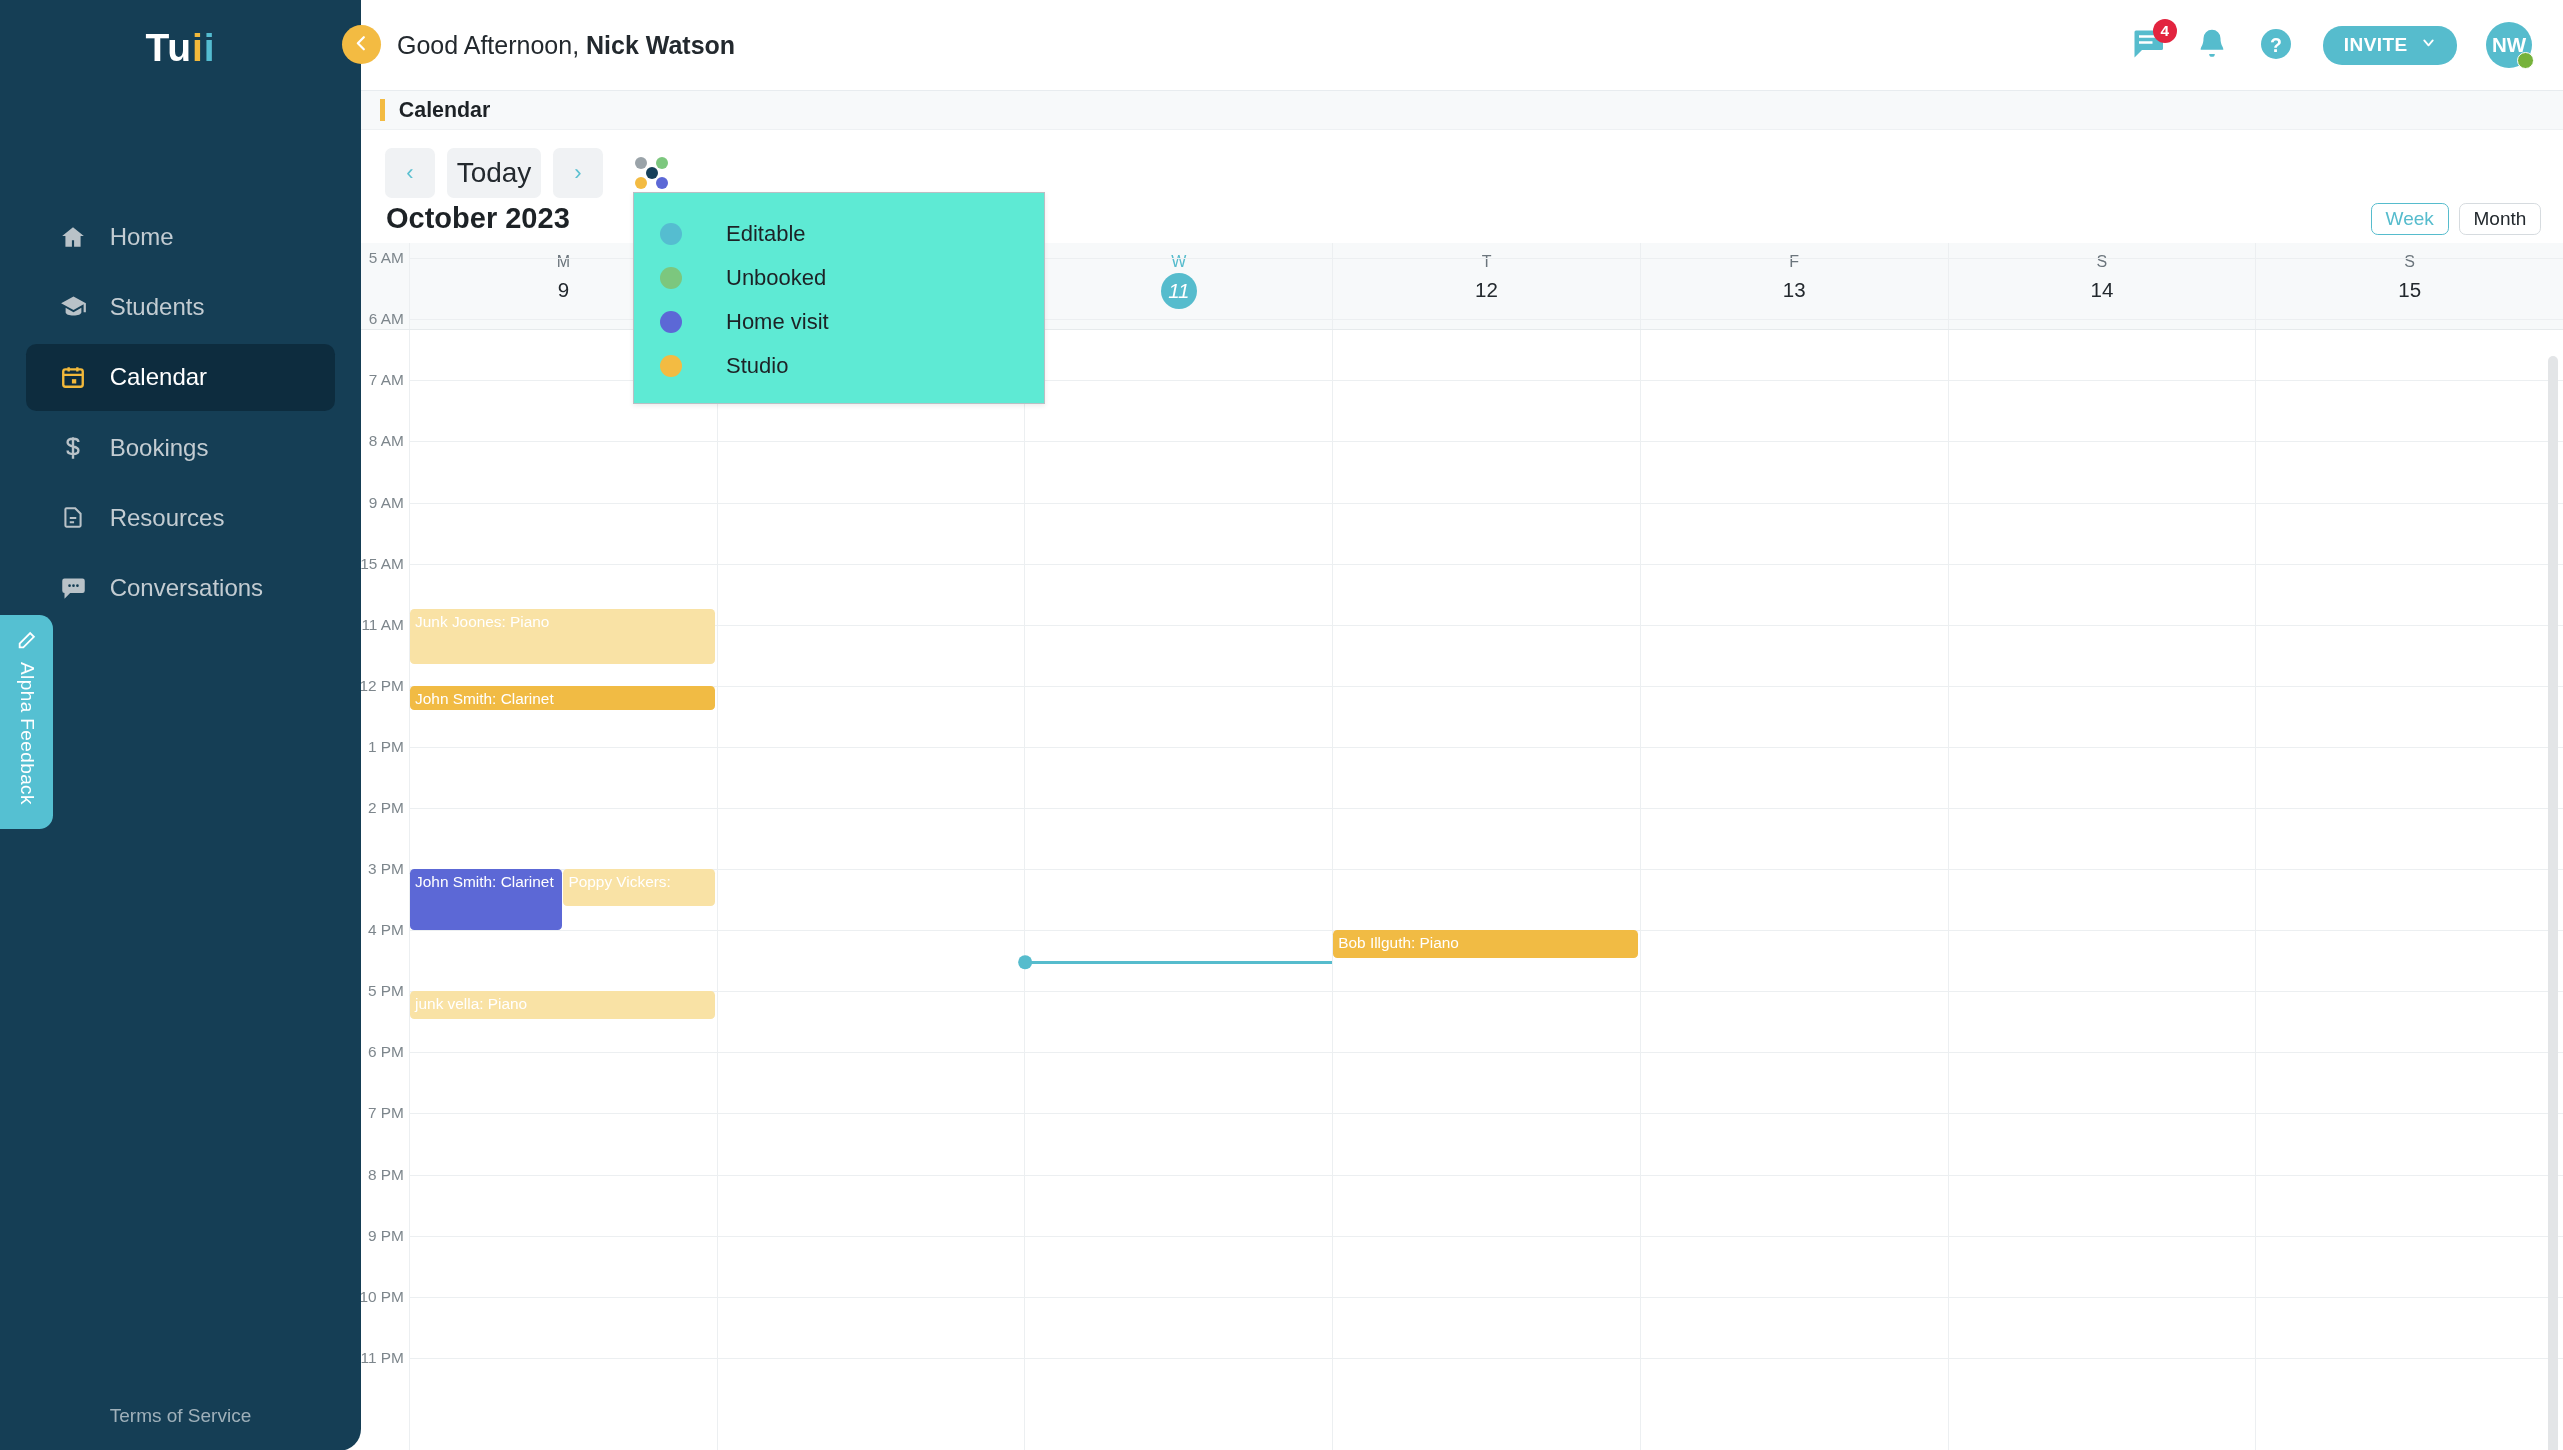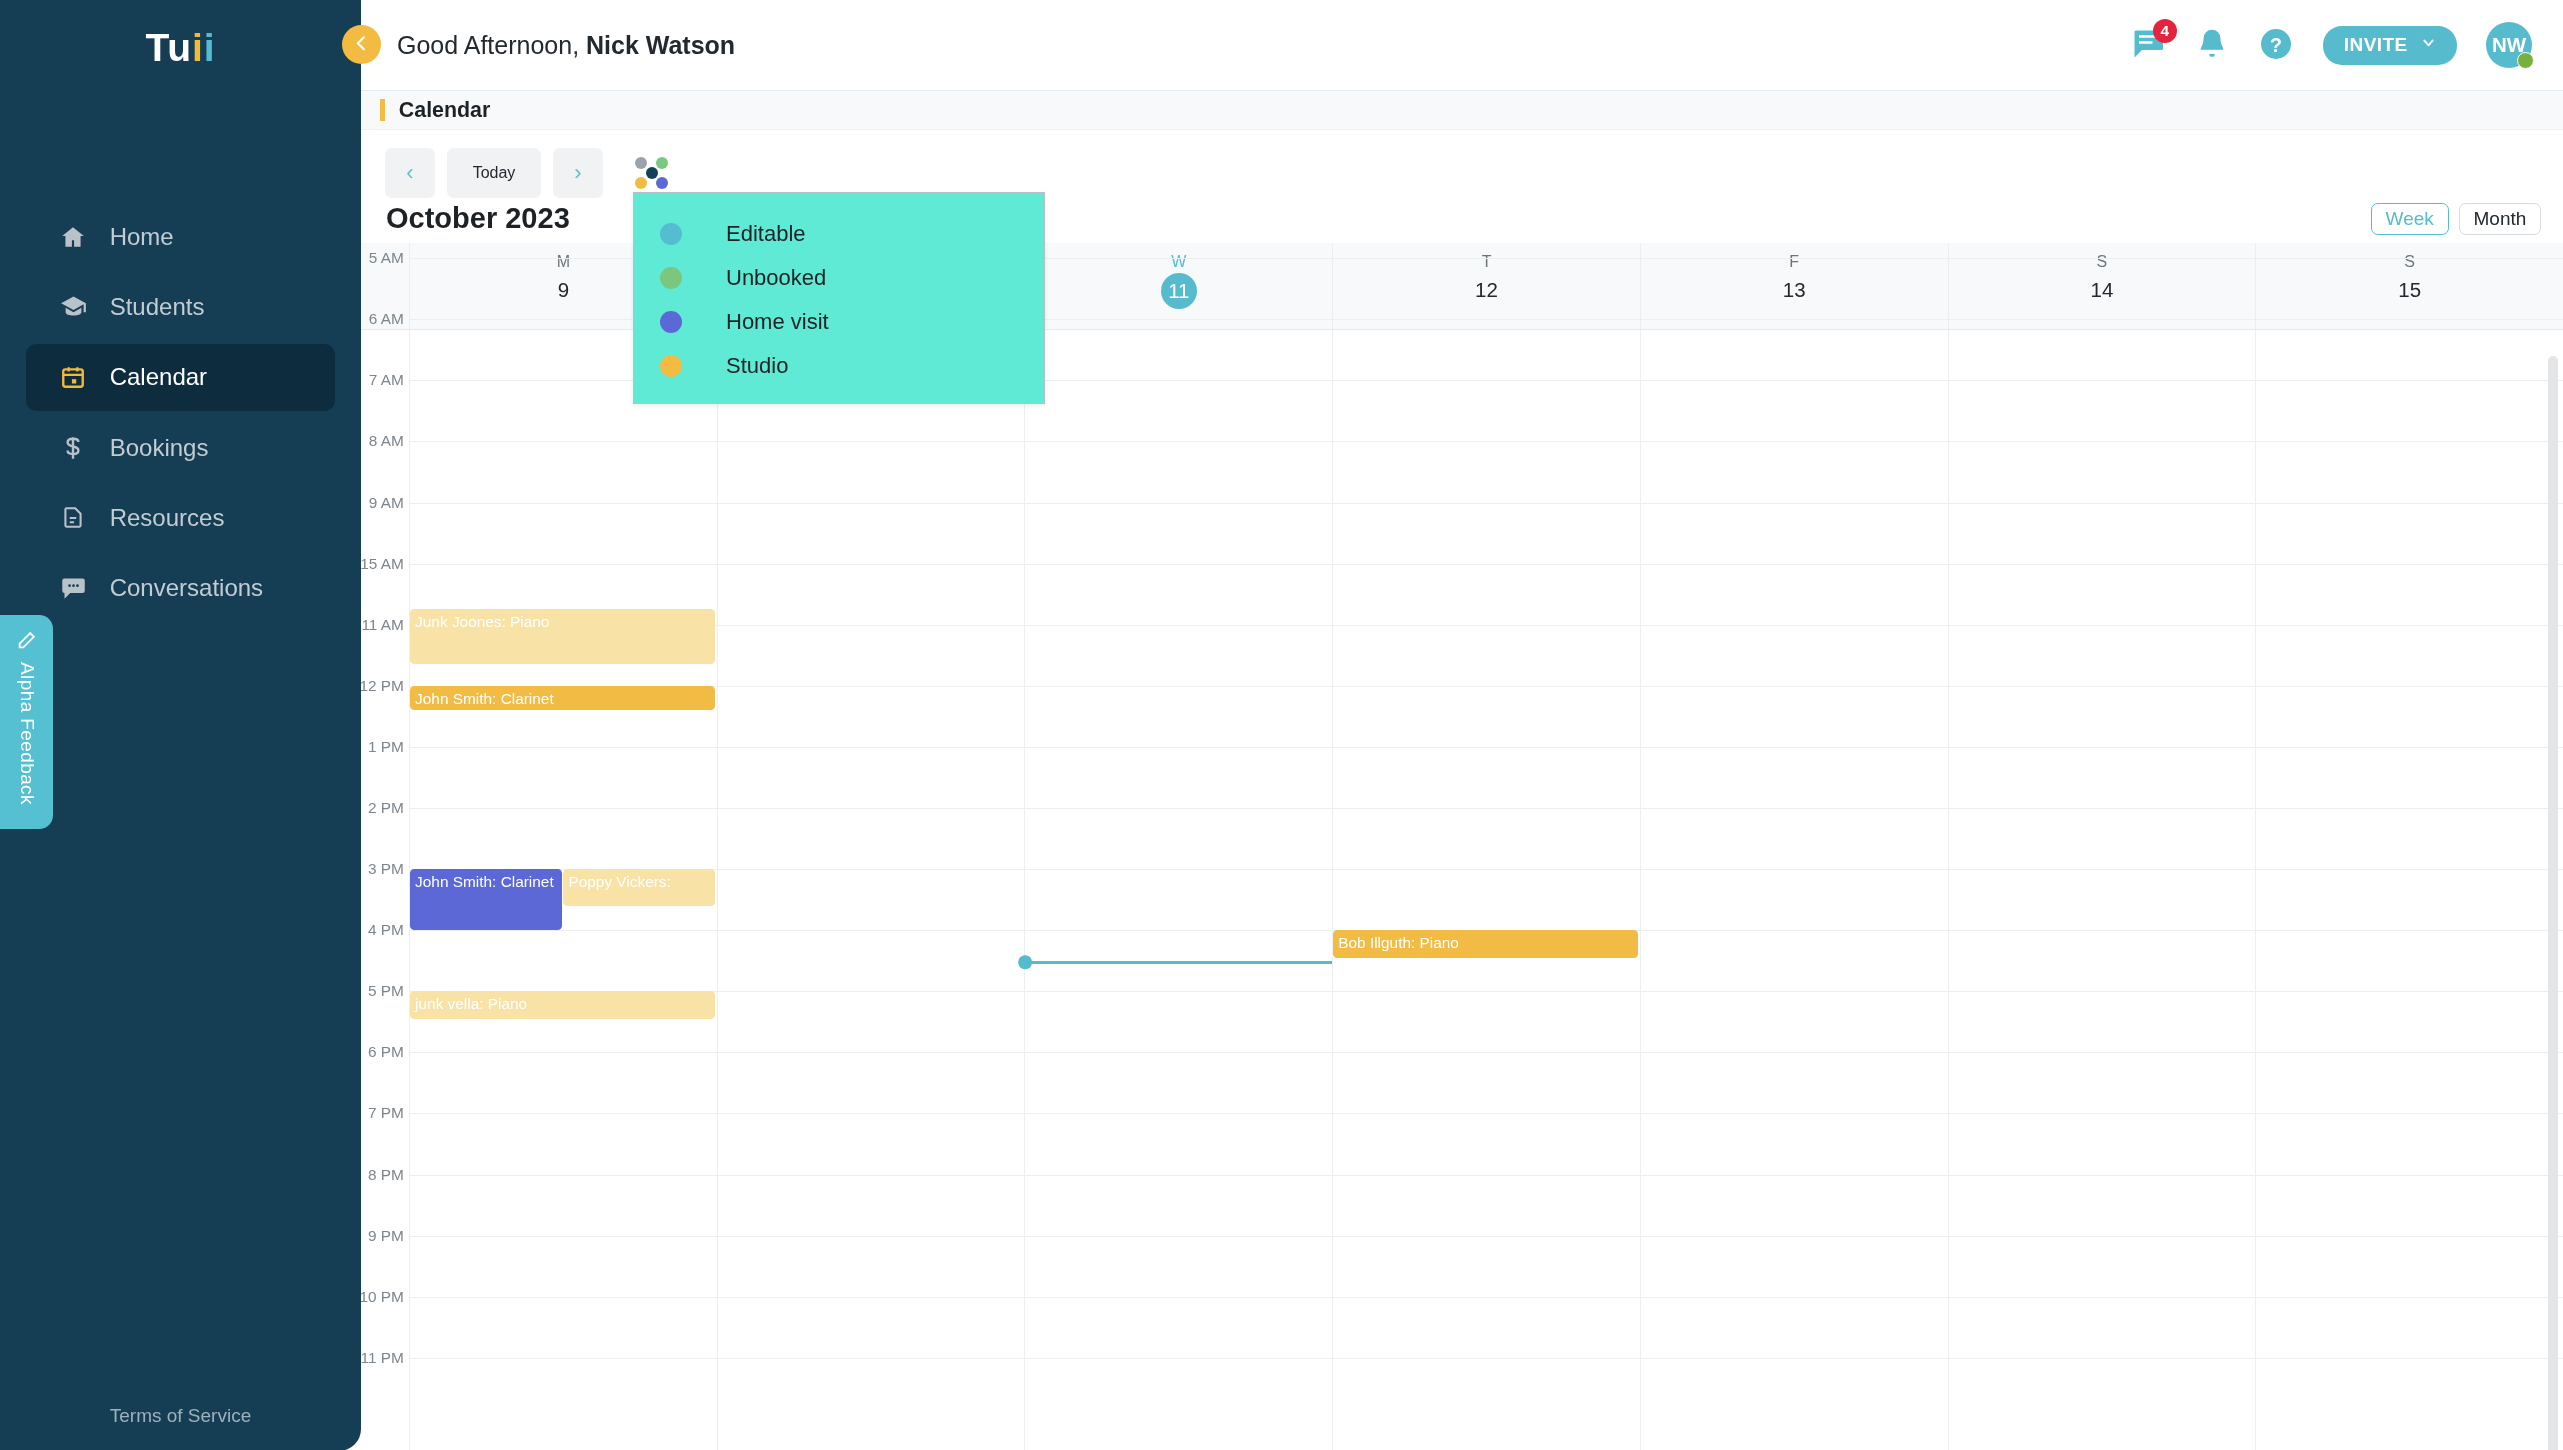--- a/index.html
+++ b/index.html
@@ -139,21 +139,21 @@
     background: #ffffff;
     display: flex; align-items: center;
   }
   .nav-btn {
     background: #f0f2f4; border: none; border-radius: 6.8px;
     height: 50px; display: flex; align-items: center; justify-content: center;
     color: #5bc0d0; font-size: 22px; cursor: pointer;
   }
   .nav-btn.arrow { width: 50px; margin-left: 24px; }
   .nav-btn.today {
-    width: 94px; color: #23292e; font-size: 16px; margin-left: 12px;
+    width: 94px; color: #23292e; font-size: 28px; margin-left: 12px;
   }
   .nav-btn.arrow.next { margin-left: 12px; }
   .dotcluster {
     margin-left: 32px; position: relative;
     width: 34px; height: 32px; cursor: pointer;
   }
   .dotcluster i { position: absolute; border-radius: 50%; display: block; }
 
   
   .month-title {
@@ -190,20 +190,21 @@
     border-left: 0.9px solid #eceff1;
   }
   .dayhead .dow { font-size: 16px; color: #6b757c; }
   .dayhead .dnum { font-size: 20.5px; color: #23292e; margin-top: 6.8px; }
   .dayhead.today .dow { color: #56bccd; }
   .dayhead.today .dnum {
     background: #56bccd; color: #fff;
     width: 36px; height: 36px; border-radius: 50%;
     display: flex; align-items: center; justify-content: center;
     margin-top: 1.7px;
+    font-style: italic;
   }
 
   .grid-body {
     position: absolute; left: 0; top: 87px; right: 0; bottom: 0;
     display: flex;
   }
   .time-gutter { width: 48px; flex: 0 0 48px; position: relative; }
   .time-label {
     position: absolute; right: 5.1px; font-size: 15.4px; color: #7d868c;
     transform: translateY(-50%); white-space: nowrap;

